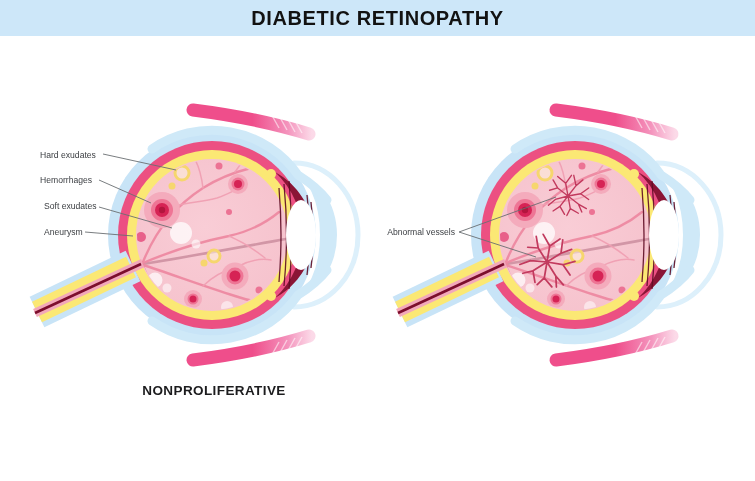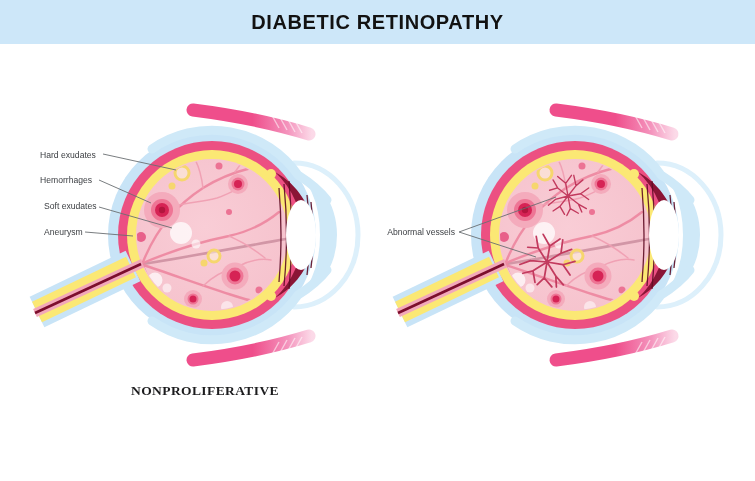--- a/index.html
+++ b/index.html
@@ -1,24 +1,24 @@
 <!DOCTYPE html>
 <html><head>
 <meta charset="utf-8">
 <style>
   html,body{margin:0;padding:0;background:#fff;}
   .page{position:relative;width:755px;height:481px;background:#ffffff;overflow:hidden;
         font-family:"Liberation Sans", sans-serif;}
-  .banner{position:absolute;left:0;top:0;width:755px;height:44px;background:#cde7f9;
+  .banner{position:absolute;left:0;top:0;width:755px;height:36px;background:#cde7f9;
           display:flex;align-items:center;justify-content:center;z-index:3;}
   .banner h1{margin:0;font-size:20px;font-weight:800;letter-spacing:0.6px;color:#121212;}
   .art{position:absolute;left:0;top:0;width:755px;height:481px;z-index:1;}
   .caption{position:absolute;top:383px;width:260px;text-align:center;z-index:3;
            font-size:13.5px;font-weight:700;letter-spacing:0.4px;color:#1c1c1e;}
-  .caption.left{left:75px;font-family:Liberation Serif, serif;}
+  .caption.left{left:84px;}
   .caption.right{left:444px;}
   .lbl{font-family:"Liberation Sans", sans-serif;font-size:8.6px;fill:#3b3e42;}
 </style>
 </head>
 <body>
 
 <div class="page">
 
   <div class="banner">
     <h1>DIABETIC RETINOPATHY</h1>

